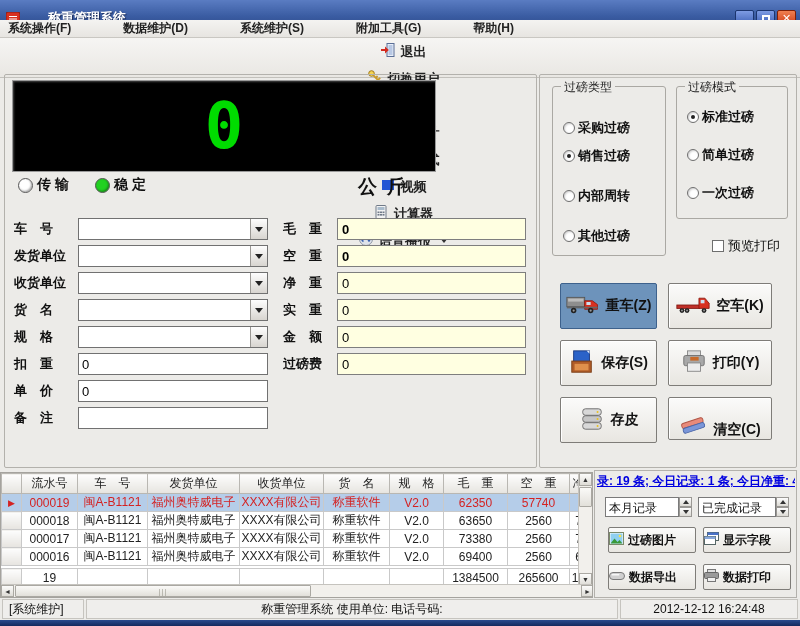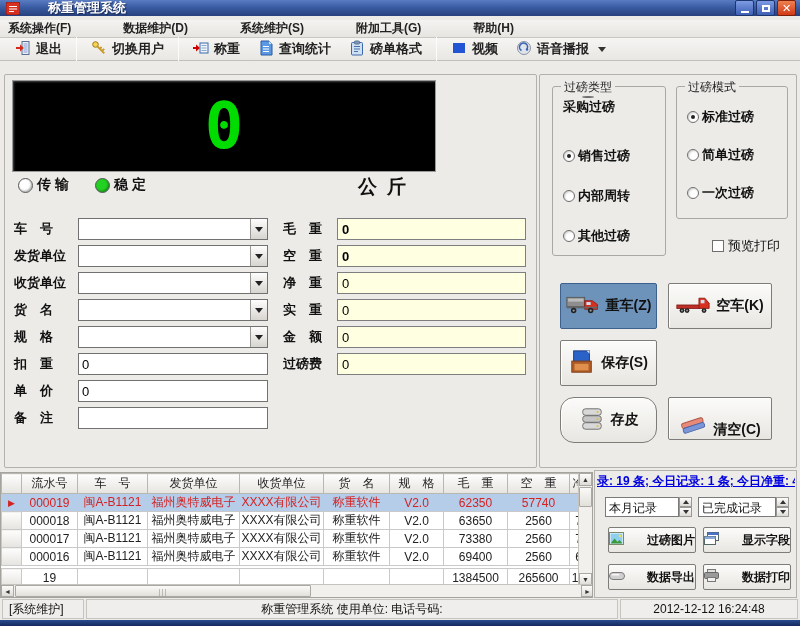--- a/index.html
+++ b/index.html
@@ -1,40 +1,40 @@
 <!DOCTYPE html>
 <html><head>
 <meta charset="utf-8">
 <style>
   * { margin:0; padding:0; box-sizing:border-box; }
   body { font-family:"Liberation Sans","DejaVu Sans",sans-serif; background:#888; }
   .window { position:relative; width:800px; height:626px; background:#ecebe8; overflow:hidden; font-size:12px; color:#111; }
 
   
-  .titlebar { position:absolute; left:0; top:0; width:800px; height:16px;
+  .titlebar { position:absolute; left:0; top:0; width:800px; height:36px;
     background:linear-gradient(180deg,#5a7cc2 0%,#3a5ca2 45%,#27417e 100%);
     display:flex; align-items:center; padding:0 4px; }
   .titlebar .app-ico { margin:0 4px 0 2px; display:flex; }
   .title-text { color:#fff; font-weight:bold; font-size:13px; margin-left:24px; text-shadow:1px 1px 1px #1a2a55; }
   .winbtns { margin-left:auto; display:flex; gap:2px; }
   .winbtn { width:19px; height:16px; border-radius:2px; border:1px solid #1c356e;
     background:linear-gradient(180deg,#7e9ce4,#3c5fb4); display:flex; align-items:center; justify-content:center; cursor:default; }
   .winbtn.close { background:linear-gradient(180deg,#f08050,#cf3b16); border-color:#7e1f06; }
   .g-min { width:8px; height:2px; background:#fff; margin-top:8px; }
   .g-max { width:8px; height:7px; border:2px solid #fff; }
   .g-close { color:#fff; font-size:11px; font-weight:bold; line-height:1; }
 
   
   .menubar { position:absolute; left:0; top:20px; width:800px; height:18px; background:linear-gradient(#f4f3f1,#e7e5e1);
     border-bottom:1px solid #c9c7c2; display:flex; align-items:center; padding-left:8px; }
   .menu-item { margin-right:52px; font-size:12px; color:#222; cursor:default;font-weight:bold; }
 
   
-  .toolbar { position:absolute; left:0; top:38px; width:800px; height:23px; background:linear-gradient(#f6f5f3,#e9e7e3);
-    border-bottom:1px solid #c2c0bb; display:flex; align-items:center; padding-left:6px; }
+  .toolbar { position:absolute; left:0; top:38px; width:800px; height:40px; background:linear-gradient(#f6f5f3,#e9e7e3);
+    border-bottom:1px solid #c2c0bb; display:flex; align-items:center; padding-left:6px;flex-direction:column; }
   .tb-btn { display:flex; align-items:center; gap:5px; padding:4px 9px; border-radius:3px; font-size:13px; font-weight:bold; color:#222; cursor:default; }
   .tb-sep { width:1px; height:24px; background:#b4b2ad; border-right:1px solid #fcfcfb; margin:0 5px; }
   .tb-caret { width:0; height:0; border-left:4px solid transparent; border-right:4px solid transparent; border-top:5px solid #333; margin-left:4px; }
 
   
   .main { position:absolute; left:0; top:72px; width:800px; height:398px; }
   .panelbox { position:absolute; border:1px solid #b3b1ac; border-radius:2px; }
 
   .led { position:absolute; left:12px; top:8px; width:424px; height:92px; background:#000;
     border:1px solid #9a9a9a; box-shadow:inset 1px 1px 2px #444; display:flex; align-items:center; justify-content:center; }
@@ -94,21 +94,21 @@
   .records { position:absolute; left:594px; top:0; width:203px; height:128px; border:1px solid #b3b1ac; background:#ecebe8; overflow:hidden; }
   .marquee { position:absolute; left:2px; top:2px; width:198px; height:16px; font-size:12px; font-weight:bold; color:#0000e0; text-decoration:underline; white-space:nowrap; overflow:hidden; }
   .filter { position:absolute; height:20px; display:flex; }
   .filter .fbox { width:74px; height:20px; background:#fff; border:1px solid #7a7a7a; font-size:12px; padding:2px 3px; white-space:nowrap; overflow:hidden; }
   .spin { width:13px; height:20px; display:flex; flex-direction:column; }
   .spin b { flex:1; background:linear-gradient(#fdfdfd,#dcdad4); border:1px solid #9a9894; display:flex; align-items:center; justify-content:center; }
   .spin b i { width:0; height:0; border-left:3px solid transparent; border-right:3px solid transparent; }
   .spin .up i { border-bottom:4px solid #333; }
   .spin .dn i { border-top:4px solid #333; }
   .rbtn { position:absolute; width:88px; height:26px; border:1px solid #7e7c78; border-radius:2px; background:linear-gradient(#fbfbfa,#e8e6e1);
-    display:flex; align-items:center; justify-content:space-between; gap:4px; font-size:12px; font-weight:bold; cursor:default; }
+    display:flex; align-items:center; justify-content:flex-start; gap:4px; font-size:12px; font-weight:bold; cursor:default; }
 
   
   .statusbar { position:absolute; left:0; top:598px; width:800px; height:22px; background:#ecebe8; display:flex; padding:1px 2px; gap:2px; }
   .seg { border:1px solid #c6c4bf; background:#efeeec; font-size:12px; line-height:18px; padding:0 6px; white-space:nowrap; overflow:hidden; }
   .seg.mode { width:82px; }
   .seg.user { width:160px; }
   .seg.center { flex:1; text-align:center; }
   .seg.time { width:178px; text-align:center; }
   .bstrip { position:absolute; left:0; top:620px; width:800px; height:6px; background:linear-gradient(#2a4a8e,#14295e); }
 </style>
@@ -192,20 +192,35 @@
     </span>
     <span class="tb-sep"></span>
     <span class="tb-btn">
       <span><svg width="16" height="16">
             <rect x="2" y="3" width="12" height="10" fill="#2255d4"></rect>
           </svg></span>
       <span>视频</span>
     </span>
     <span class="tb-btn">
       <span><svg width="16" height="16">
+            <rect x="3" y="1.5" width="10" height="13" rx="1" fill="#f2f2f2" stroke="#707a88"></rect>
+            <rect x="4.5" y="3" width="7" height="3" fill="#aabccc"></rect>
+            <g fill="#707a88">
+              <rect x="4.5" y="7.5" width="2" height="1.6"></rect>
+              <rect x="7" y="7.5" width="2" height="1.6"></rect>
+              <rect x="9.5" y="7.5" width="2" height="1.6"></rect>
+              <rect x="4.5" y="10" width="2" height="1.6"></rect>
+              <rect x="7" y="10" width="2" height="1.6"></rect>
+              <rect x="9.5" y="10" width="2" height="1.6"></rect>
+            </g>
+          </svg></span>
+      <span>计算器</span>
+    </span>
+    <span class="tb-btn">
+      <span><svg width="16" height="16">
             <circle cx="8" cy="8" r="6.5" fill="#dfe3ea" stroke="#8a94a4"></circle>
             <path d="M5.5 10.5A4 4 0 1 1 11 9" stroke="#3a62b0" stroke-width="1.6" fill="none"></path>
             <circle cx="11" cy="9.5" r="1.2" fill="#3a62b0"></circle>
           </svg></span>
       <span>语音播报</span>
       <span class="tb-caret"></span>
     </span>
   </div>
 
   <div class="main">
@@ -305,21 +320,21 @@
       </div>
 
     <div class="frm-label r" style="top:281px">过磅费</div>
     <div class="yfield" style="top:281px">
         <input readonly="" value="0" style="">
       </div>
 
     <div class="groupbox" style="left:552px;top:14px;width:114px;height:170px;">
       <span class="gtitle">过磅类型</span>
     </div>
-    <div class="radio-row" style="left:563px;top:24px;flex-direction:column;">
+    <div class="radio-row" style="left:563px;top:48px;">
         <span class="radio"></span>
         <span class="lbl">采购过磅</span>
       </div>
     <div class="radio-row" style="left:563px;top:76px;">
         <span class="radio checked"></span>
         <span class="lbl">销售过磅</span>
       </div>
     <div class="radio-row" style="left:563px;top:116px;">
         <span class="radio"></span>
         <span class="lbl">内部周转</span>
@@ -380,21 +395,30 @@
     </div>
     <div class="abtn" style="left:560px;top:268px;width:97px;height:46px;">
       <span><svg viewBox="0 0 28 28" width="26" height="26">
             <rect x="5" y="2" width="17" height="12" fill="#2a62c8" stroke="#1a3a80"></rect>
             <path d="M19 2l3 3V2z" fill="#dce8f8"></path>
             <rect x="3" y="13" width="21" height="12" fill="#b05c28" stroke="#7a3c14"></rect>
             <rect x="6" y="16" width="15" height="7" fill="#e0904c"></rect>
           </svg></span>
       <span>保存(S)</span>
     </div>
-    <div class="abtn" style="left:560px;top:325px;width:97px;height:46px;border-radius:14px;">
+    <div class="abtn" style="left:668px;top:268px;width:104px;height:46px;">
+      <span><svg viewBox="0 0 28 28" width="26" height="26">
+            <rect x="7" y="2" width="14" height="6" fill="#dcdcdc" stroke="#888"></rect>
+            <rect x="3" y="7" width="22" height="11" rx="2" fill="#a8a8a8" stroke="#707070"></rect>
+            <rect x="10" y="8.5" width="9" height="4" fill="#c86a2a"></rect>
+            <rect x="7" y="15" width="14" height="9" fill="#ececec" stroke="#888"></rect>
+          </svg></span>
+      <span>打印(Y)</span>
+    </div>
+    <div class="abtn" style="left:560px;top:325px;width:97px;height:46px;">
       <span><svg viewBox="0 0 28 28" width="26" height="26">
             <g stroke="#6a6a6a" fill="#d8d8d8">
               <rect x="4" y="3" width="20" height="7" rx="3"></rect>
               <rect x="4" y="10.5" width="20" height="7" rx="3" fill="#c6c6c6"></rect>
               <rect x="4" y="18" width="20" height="7" rx="3"></rect>
             </g>
             <g fill="#e8c020">
               <circle cx="20" cy="6.5" r="1.1"></circle>
               <circle cx="20" cy="14" r="1.1"></circle>
               <circle cx="20" cy="21.5" r="1.1"></circle>

